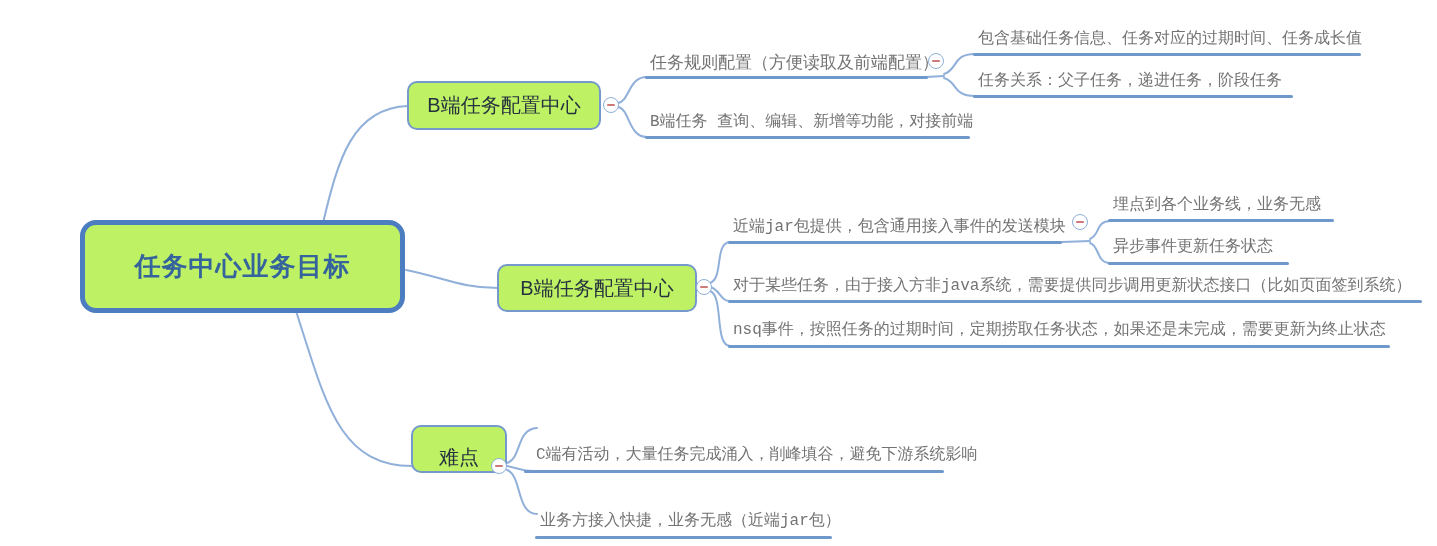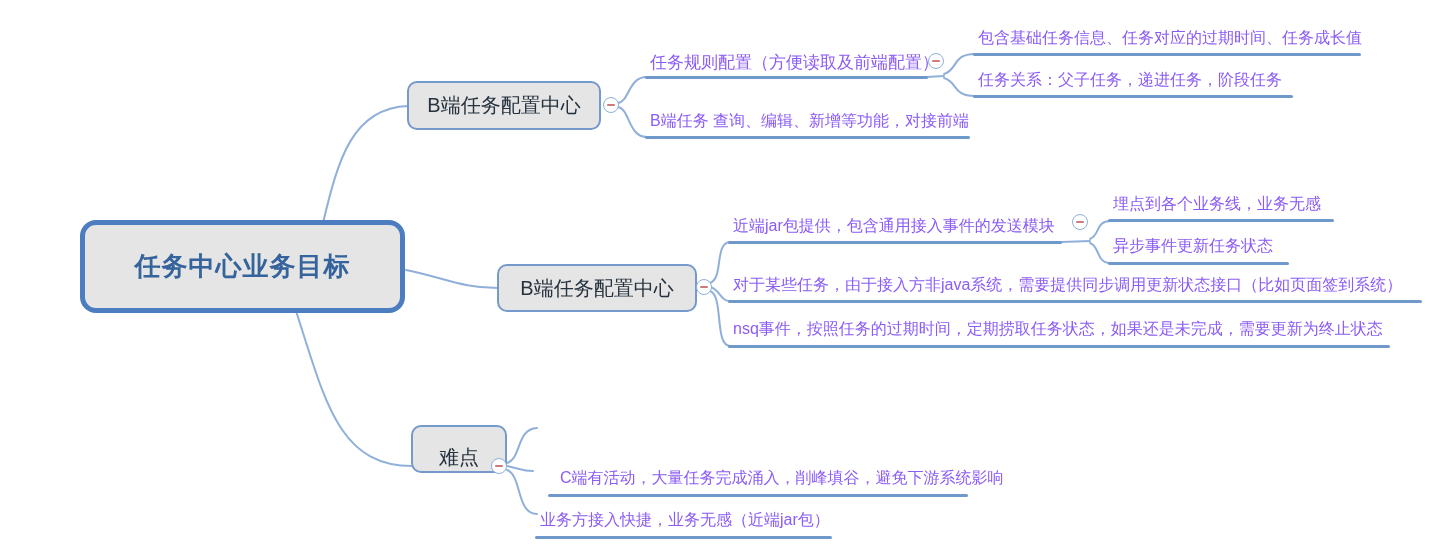--- a/index.html
+++ b/index.html
@@ -6,38 +6,38 @@
   .canvas{
     position:relative;
     width:1437px;height:546px;
     background:#ffffff;
     font-family:"Liberation Sans","DejaVu Sans",sans-serif;
     overflow:hidden;
   }
   svg.links{position:absolute;left:0;top:0;z-index:1;}
   .node{
     position:absolute;z-index:3;
-    background:#e5e5e5;
+    background:#bef264;
     display:flex;align-items:center;justify-content:center;
     box-sizing:border-box;
   }
   .root{
     border:5px solid #4b7dc0;border-radius:16px;
     font-size:26px;font-weight:bold;color:#35639c;
     letter-spacing:1px;
     text-align:right;
   }
   .branch{
     border:2.5px solid #7499ca;border-radius:10px;
     font-size:20px;color:#26323e;
   }
   .linenode{position:absolute;z-index:3;}
   .linenode .txt{
     display:block;position:absolute;left:5px;top:0;
-    white-space:nowrap;color:#8b5cf6;font-size:16px;
+    white-space:nowrap;color:#737373;font-size:16px;font-family:Liberation Mono, monospace;
   }
   .linenode .bar{
     position:absolute;left:0;right:0;bottom:0;height:3.5px;
     background:#6f98cb;border-radius:2px;
   }
   .linenode.big .txt{font-size:17px;}
   .collapse{
     position:absolute;z-index:4;width:16px;height:16px;
     border:1.5px solid #8fafd9;border-radius:50%;
     background:#ffffff;box-sizing:border-box;
@@ -141,21 +141,21 @@
   </div>
   <div class="linenode" style="left:728px;top:275px;width:694px;height:28px;">
     <span class="txt">对于某些任务，由于接入方非java系统，需要提供同步调用更新状态接口（比如页面签到系统）</span>
     <span class="bar"></span>
   </div>
   <div class="linenode" style="left:728px;top:319px;width:662px;height:29px;">
     <span class="txt">nsq事件，按照任务的过期时间，定期捞取任务状态，如果还是未完成，需要更新为终止状态</span>
     <span class="bar"></span>
   </div>
 
-  <div class="linenode" style="left:548px;top:444px;width:420px;height:29px;margin-top:24px;">
+  <div class="linenode" style="left:524px;top:444px;width:420px;height:29px;">
     <span class="txt" style="left:12px;">C端有活动，大量任务完成涌入，削峰填谷，避免下游系统影响</span>
     <span class="bar"></span>
   </div>
   <div class="linenode" style="left:535px;top:487px;width:297px;height:29px;margin-top:23px;">
     <span class="txt">业务方接入快捷，业务无感（近端jar包）</span>
     <span class="bar"></span>
   </div>
 
 </div>
 

